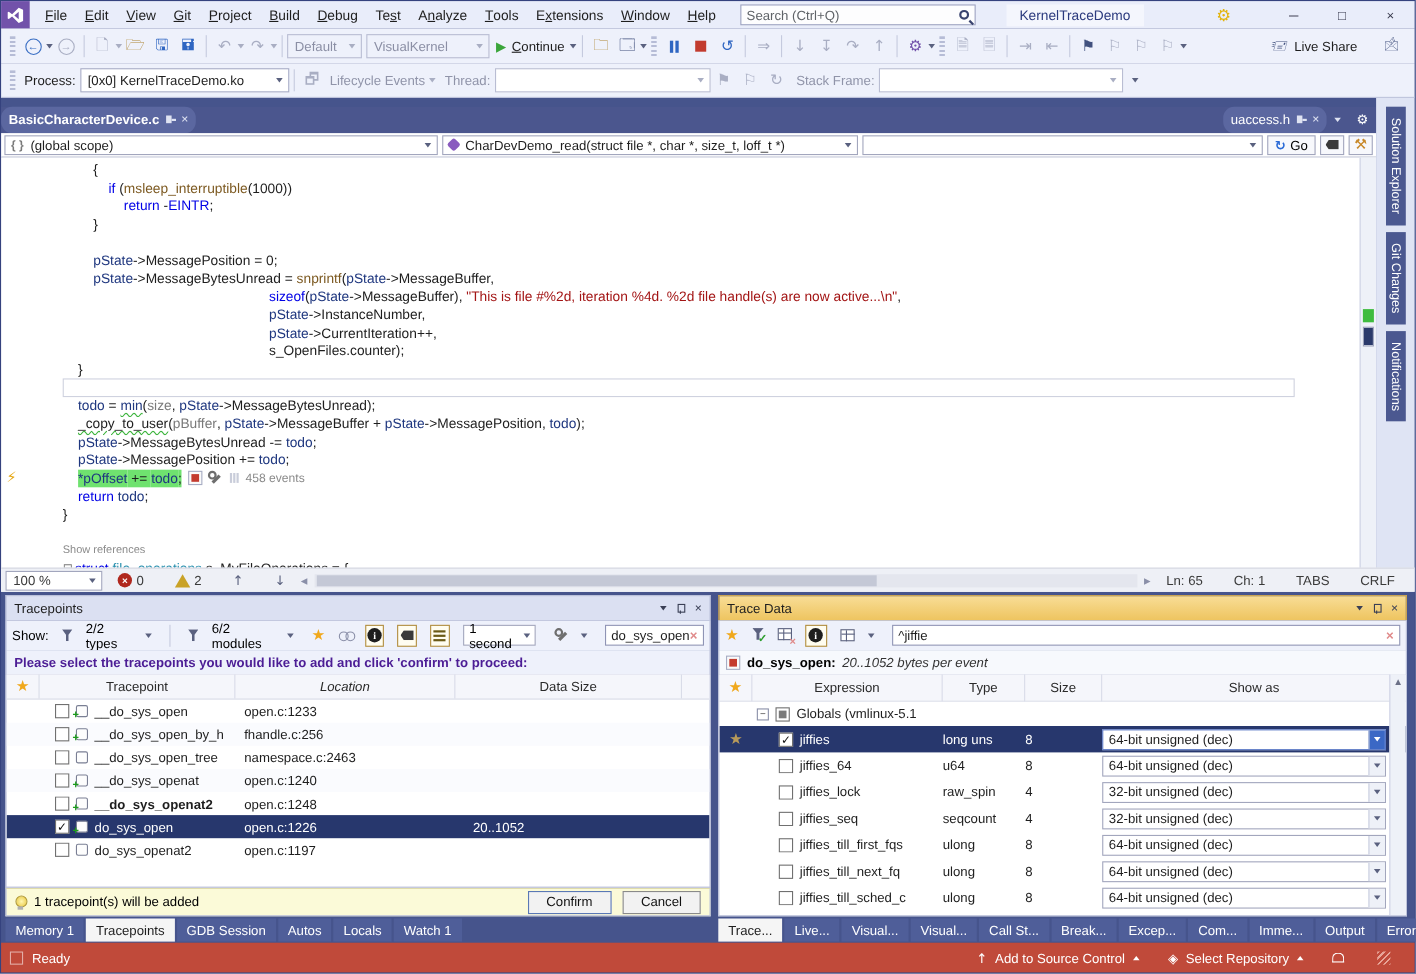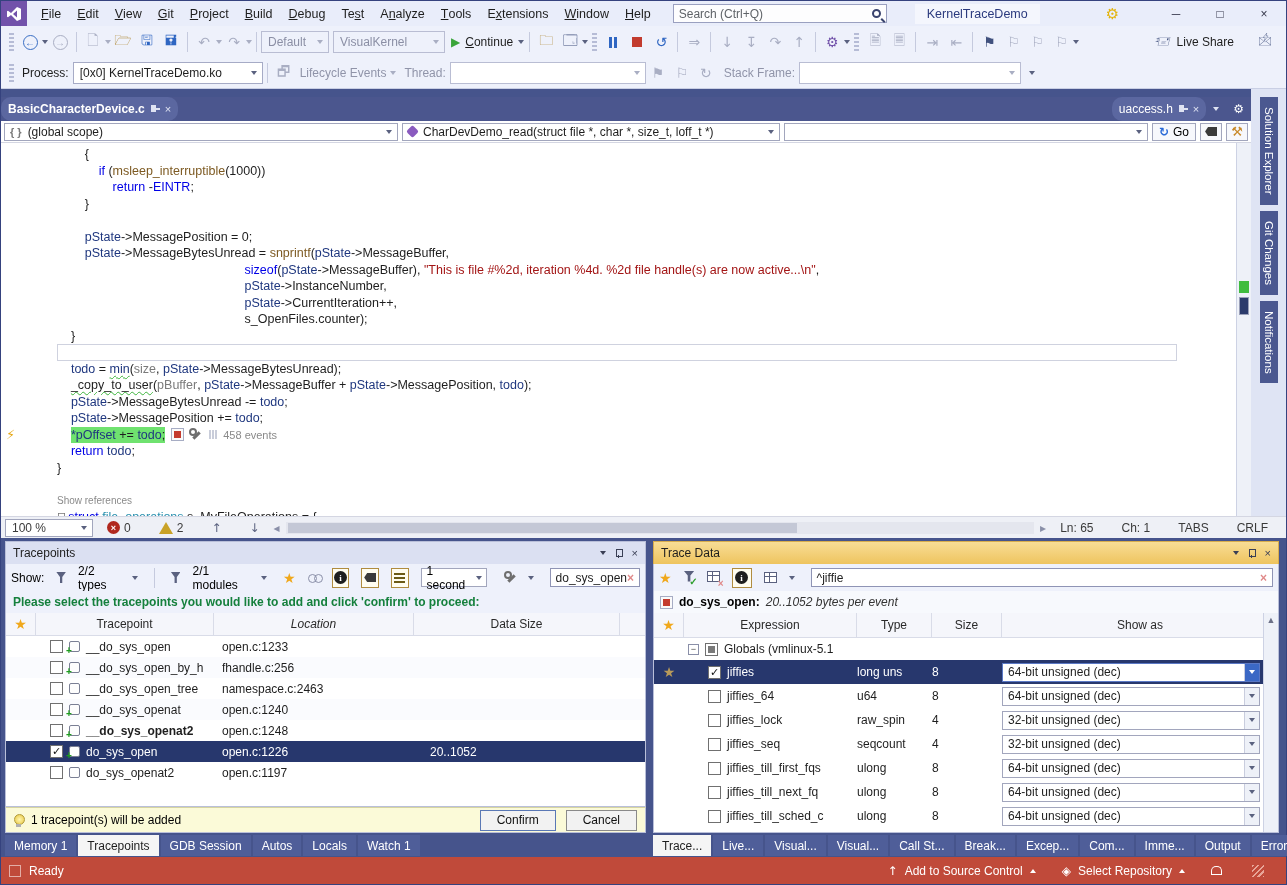--- a/index.html
+++ b/index.html
@@ -110,21 +110,21 @@
   .link-ic{width:14px;height:10px;position:relative;display:inline-block;}
   .link-ic:before,.link-ic:after{content:"";position:absolute;width:7px;height:7px;border:1.5px solid #8a8fa8;border-radius:50%;top:1px;}
   .link-ic:before{left:0;} .link-ic:after{left:6px;}
   .tgl{width:20px;height:20px;border:1px solid #b08c3f;background:#fffdf0;display:inline-flex;align-items:center;justify-content:center;}
   .info-ic{width:13px;height:13px;border-radius:50%;background:#1e1e1e;color:#fff;font-size:9px;font-weight:bold;display:inline-flex;align-items:center;justify-content:center;font-family:"Liberation Serif",serif;}
   .sort-ic{width:11px;height:10px;position:relative;display:inline-block;}
   .sort-ic:before{content:"";position:absolute;left:0;top:0;width:11px;height:2px;background:#6b5a16;box-shadow:0 4px 0 #6b5a16,0 8px 0 #6b5a16;}
   .mini-combo{width:76px;height:19px;background:#fff;border:1px solid #a2a6bd;display:flex;align-items:center;padding-left:5px;}
   .searchbox{height:19px;background:#fff;border:1px solid #8f94b5;display:flex;align-items:center;padding:0 5px;color:#1e1e1e;}
   .redx{color:#e08a8a;font-weight:bold;margin-left:auto;font-size:12px;}
-  .pprompt{height:22px;background:#eef1fb;border:1px solid #b9bfd9;border-top:none;border-bottom:none;display:flex;align-items:center;padding:0 7px;font-weight:bold;font-size:12px;color:#15803d;}
+  .pprompt{height:22px;background:#eef1fb;border:1px solid #b9bfd9;border-top:none;border-bottom:none;display:flex;align-items:center;padding:0 7px;font-weight:bold;font-size:12px;color:#4c1d95;}
   .pinfo{height:22px;background:#f7f9fd;border:1px solid #b9bfd9;border-top:none;border-bottom:none;display:flex;align-items:center;padding:0 6px;font-size:12px;gap:6px;}
   .pinfo .iname{font-weight:bold;}
   .pinfo .idesc{font-style:italic;color:#333;}
   .ptable{flex:1;background:#fff;border:1px solid #b9bfd9;border-top:none;overflow:hidden;display:flex;flex-direction:column;position:relative;}
   .thead{display:flex;background:#f5f6fb;border-bottom:1px solid #d9dce8;font-size:12px;color:#2a2a2a;}
   .thead .hc{display:flex;align-items:center;justify-content:center;border-right:1px solid #d9dce8;height:22px;}
   .tp-row,.td-row{display:flex;align-items:center;font-size:12px;color:#1e1e1e;}
   .tp-row{height:21px;} .td-row{height:24px;}
   .tp-row.alt{background:#fafbfe;}
   .tp-row.sel,.td-row.sel{background:#27376d;color:#fff;}
@@ -448,21 +448,21 @@
           <span>×</span>
         </span>
       </div>
       <div class="ptoolbar">
         <span>Show:</span>
         <span class="funnel"></span>
         <span>2/2 types</span>
         <span class="dn"></span>
         <span class="tsep"></span>
         <span class="funnel"></span>
-        <span>2/1 modules</span>
+        <span>6/2 modules</span>
         <span class="dn"></span>
         <span class="star" style="margin-left:4px;">★</span>
         <span class="link-ic"></span>
         <span class="tgl">
             <span class="info-ic">i</span>
           </span>
         <span class="tgl">
             <span class="tag-ic"></span>
           </span>
         <span class="tgl">

